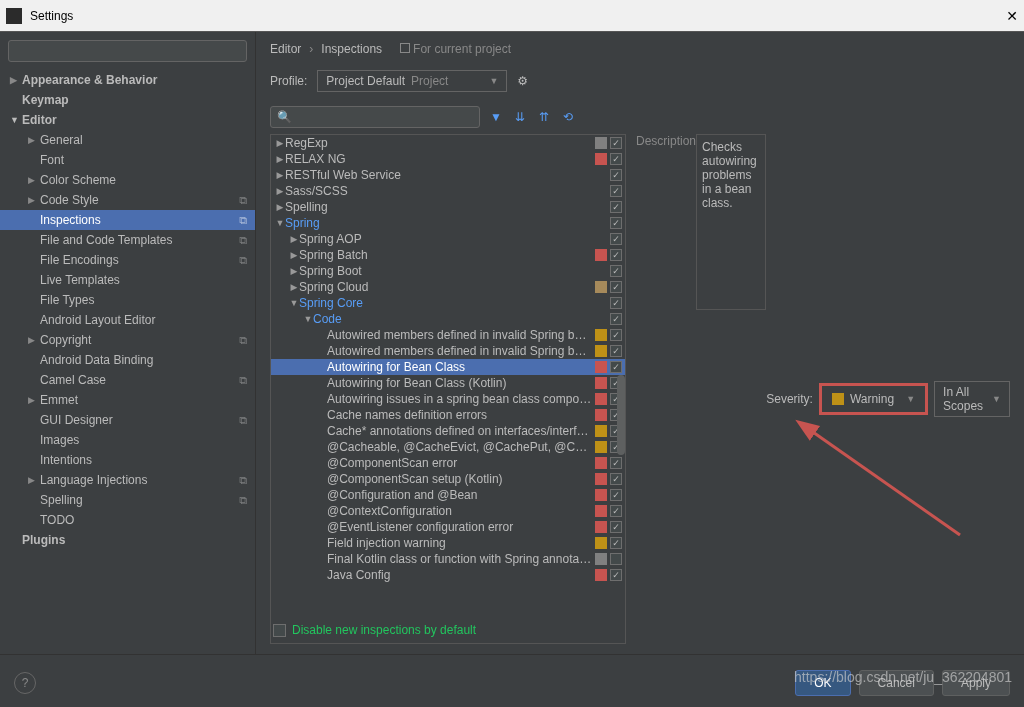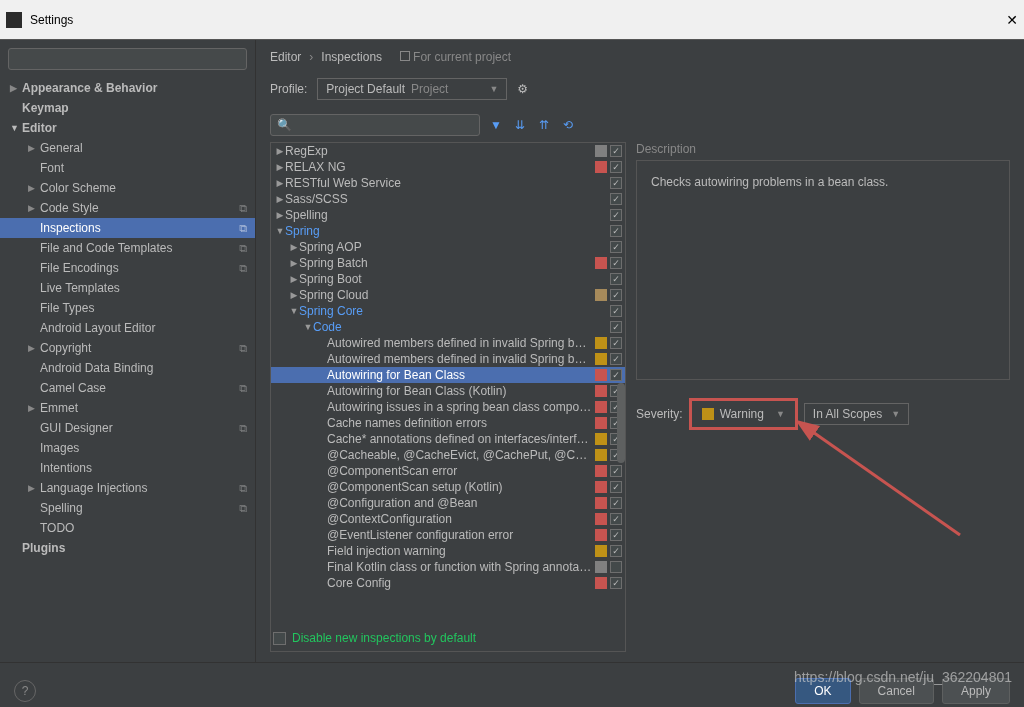--- a/index.html
+++ b/index.html
@@ -1,18 +1,18 @@
 <!DOCTYPE html>
 <html><head>
 <meta charset="utf-8">
 <style>
 * { margin: 0; padding: 0; box-sizing: border-box; font-family: "Segoe UI", Tahoma, sans-serif; font-size: 12px; }
 body { background: #3c3f41; color: #bbbbbb; width: 1024px; height: 707px; overflow: hidden; position: relative; }
 
-.title-bar { background: #f0f0f0; color: #000; height: 40px; display: flex; align-items: center; padding: 0 6px; border-bottom: 1px solid #555; }
+.title-bar { background: #f0f0f0; color: #000; height: 32px; display: flex; align-items: center; padding: 0 6px; border-bottom: 1px solid #555; }
 .title-bar .icon { width: 16px; height: 16px; background: #2b2b2b; margin-right: 8px; display: inline-block; }
 .title-bar .title { flex: 1; font-size: 12px; }
 .title-bar .close { font-size: 14px; cursor: pointer; }
 
 .dialog-body { display: flex; height: 622px; background: #3c3f41; }
 .sidebar { width: 256px; border-right: 1px solid #323232; display: flex; flex-direction: column; }
 .sidebar-search { padding: 8px; }
 .sidebar-search input { width: 100%; background: #45494a; border: 1px solid #646464; color: #bbb; padding: 3px 6px; border-radius: 3px; }
 .sidebar-tree { flex: 1; overflow-y: auto; }
 .tree-item { display: flex; align-items: center; padding: 3px 8px; cursor: pointer; white-space: nowrap; }
@@ -51,23 +51,23 @@
 .chkcol { width: 12px; height: 12px; border: 1px solid #6e6e6e; margin: 0 3px; display: inline-flex; align-items: center; justify-content: center; font-size: 9px; color: #bbb; background: #43494a; }
 .chkcol.chk::after { content: "✓"; }
 .sev { width: 12px; height: 12px; margin-left: 2px; }
 .sev.red { background: #c75450; }
 .sev.yel { background: #be9117; }
 .sev.gry { background: #808080; }
 .sev.brn { background: #a68a5b; }
 .insp-scrollbar { position: absolute; right: -1px; top: 0; bottom: 0; width: 10px; }
 .insp-scrollbar .thumb { position: absolute; left: 1px; width: 8px; background: #5e6060; border-radius: 4px; top: 240px; height: 80px; }
 
-.insp-right { flex: 1; display: flex; flex-direction: column; }
+.insp-right { flex: 1; display: flex; }
 .desc-label { color: #888; margin-bottom: 4px; font-size: 12px; }
-.desc-box { border: 1px solid #555; padding: 14px; height: 220px; color: #bbb; font-size: 12px; }
+.desc-box { border: 1px solid #555; padding: 5px; height: 176px; color: #bbb; font-size: 12px; }
 .sev-row { display: flex; align-items: center; gap: 8px; margin-top: 20px; }
 .sev-select { display: inline-flex; align-items: center; gap: 6px; border: 1px solid #646464; padding: 3px 8px; background: #3c3f41; }
 .sev-select.highlighted { outline: 3px solid #c75450; outline-offset: -1px; padding: 6px 10px; justify-content: center; }
 .sev-swatch { width: 12px; height: 12px; background: #be9117; }
 .dropdown-caret { font-size: 9px; color: #888; margin-left: 6px; }
 .scopes-select { display: inline-flex; align-items: center; gap: 3px; border: 1px solid #646464; padding: 3px 8px; background: #3c3f41; }
 
 .disable-row { display: flex; align-items: center; gap: 6px; padding: 6px 2px; color: #22c55e; }
 .disable-row .cb { width: 13px; height: 13px; border: 1px solid #6e6e6e; background: #43494a; }
 
@@ -395,21 +395,21 @@
               <span class="chkcol chk"></span>
             </div>
             <div class="insp-row l3">
               <span class="ar"></span>
               <span class="label">Final Kotlin class or function with Spring annotation</span>
               <span class="sev gry"></span>
               <span class="chkcol"></span>
             </div>
             <div class="insp-row l3">
               <span class="ar"></span>
-              <span class="label">Core Config</span>
+              <span class="label">Java Config</span>
               <span class="sev red"></span>
               <span class="chkcol chk"></span>
             </div>
           </div>
         <div class="insp-scrollbar">
             <div class="thumb"></div>
           </div>
         <div class="disable-row">
           <span class="cb"></span>
           <span>Disable new inspections by default</span>

